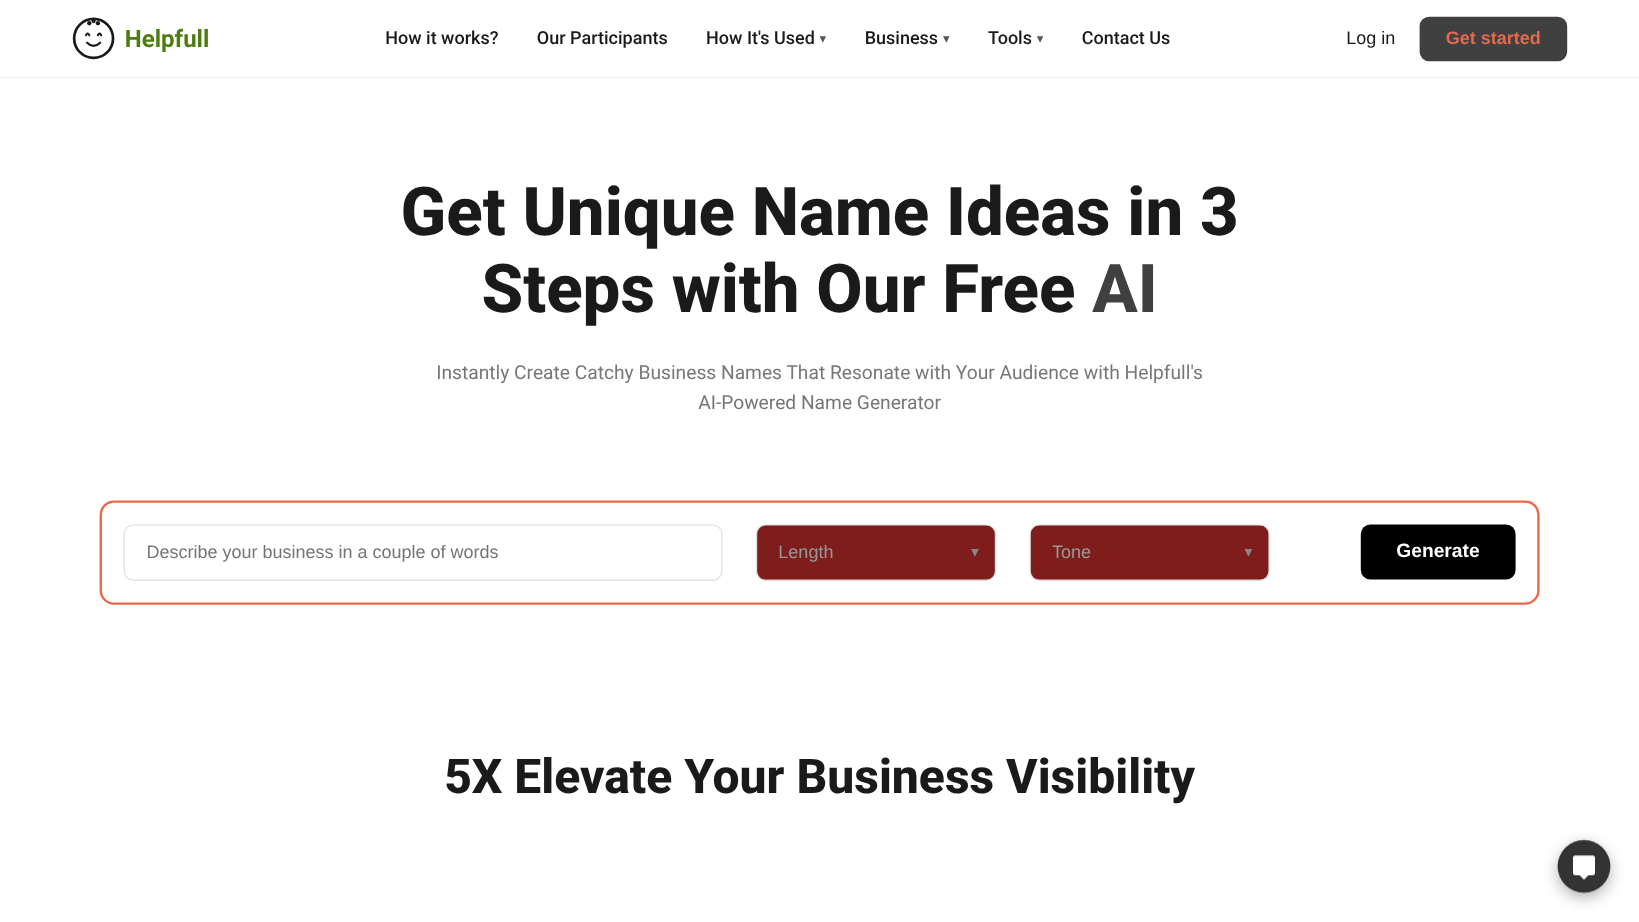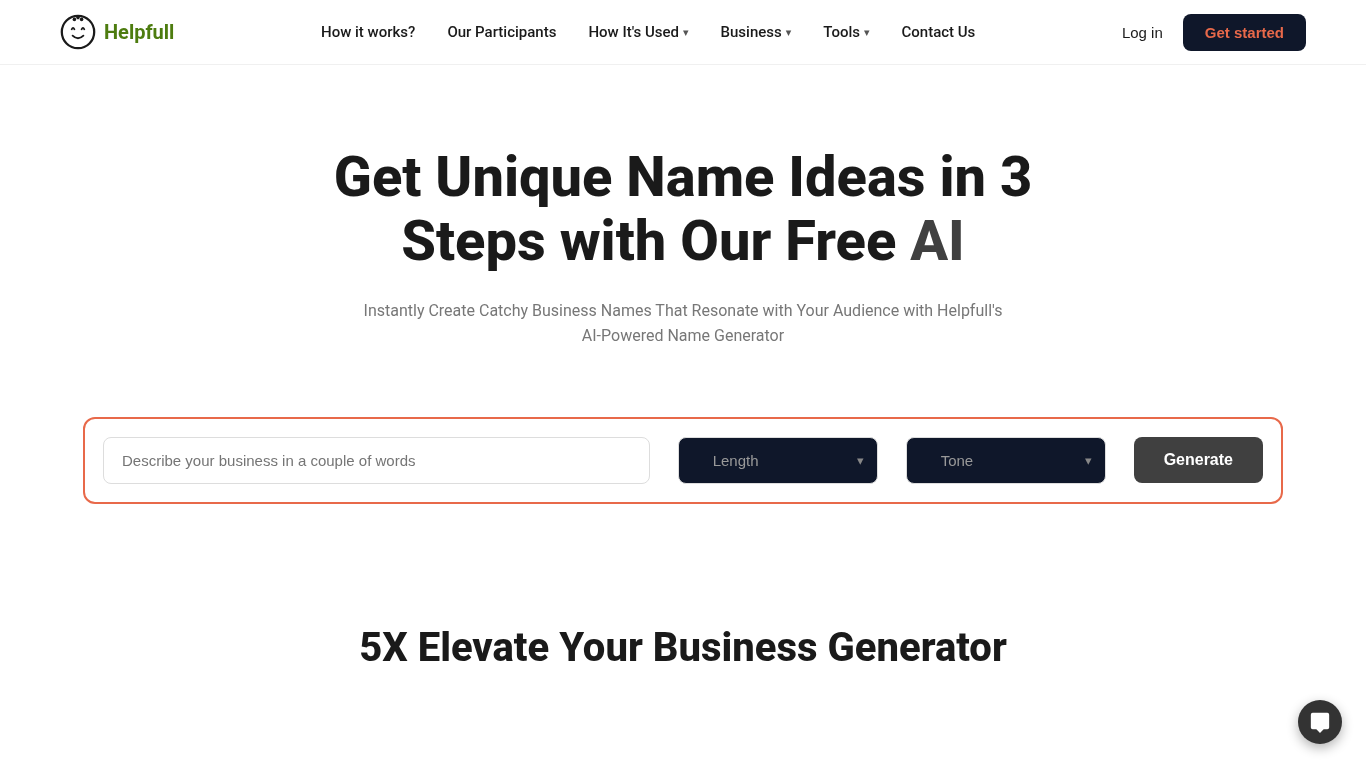--- a/index.html
+++ b/index.html
@@ -76,21 +76,21 @@
     .btn-login {
       background: none;
       border: none;
       cursor: pointer;
       font-size: 15px;
       font-weight: 500;
       color: #1a1a1a;
     }
 
     .btn-get-started {
-      background: #0f172a;
+      background: #404040;
       color: #e8694a;
       border: none;
       padding: 10px 22px;
       border-radius: 8px;
       font-size: 15px;
       font-weight: 600;
       cursor: pointer;
     }
 
     
@@ -150,52 +150,53 @@
       outline: none;
     }
 
     .select-wrapper {
       position: relative;
       width: 200px;
     }
 
     .select-wrapper select {
       width: 100%;
-      padding: 14px 34px;
+      padding: 14px 18px;
       border: 1.5px solid #ddd;
       border-radius: 8px;
       font-size: 15px;
       color: #999;
-      background: #0f172a;
+      background: #7f1d1d;
       appearance: none;
       -webkit-appearance: none;
       cursor: pointer;
       outline: none;
     }
 
     .select-chevron {
       position: absolute;
       right: 14px;
       top: 50%;
       transform: translateY(-50%);
       pointer-events: none;
       color: #888;
       font-size: 13px;
     }
 
     .btn-generate {
-      background: #404040;
+      background: #000000;
       color: #fff;
       border: none;
       padding: 14px 30px;
       border-radius: 8px;
       font-size: 16px;
       font-weight: 600;
       cursor: pointer;
       white-space: nowrap;
+      margin-left: 48px;
     }
 
     
     .bottom-section {
       text-align: center;
       padding: 60px 60px 30px;
     }
 
     .bottom-title {
       font-size: 40px;
@@ -318,20 +319,20 @@
         </select>
         <span class="select-chevron">▾</span>
       </div>
 
       <button class="btn-generate">Generate</button>
     </div>
   </div>
 </section>
 
 <section class="bottom-section">
-  <h2 class="bottom-title">5X Elevate Your Business Generator</h2>
+  <h2 class="bottom-title">5X Elevate Your Business Visibility</h2>
 </section>
 
 <div class="chat-widget">
   <svg width="22" height="22" viewBox="0 0 24 24" xmlns="http://www.w3.org/2000/svg">
     <path d="M20 2H4a2 2 0 00-2 2v14a2 2 0 002 2h4l4 4 4-4h4a2 2 0 002-2V4a2 2 0 00-2-2z" fill="#fff"></path>
   </svg>
 </div>
 
 </body></html>

